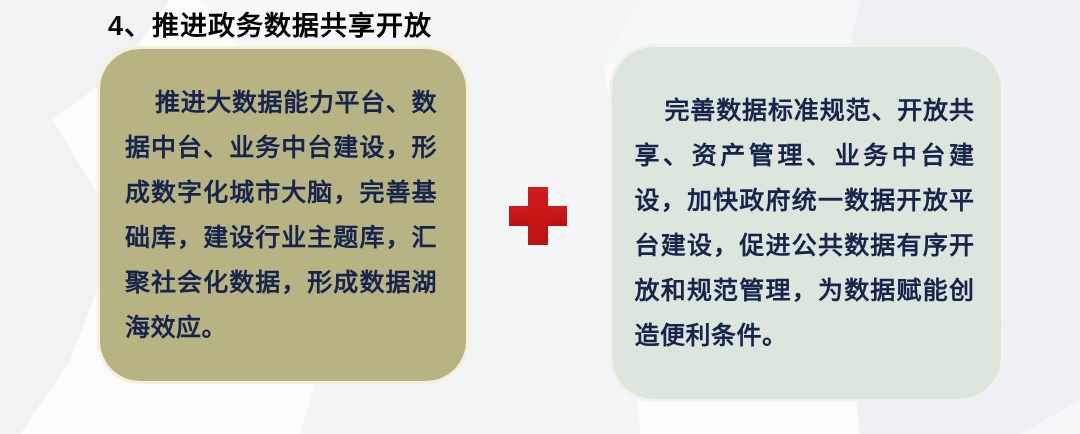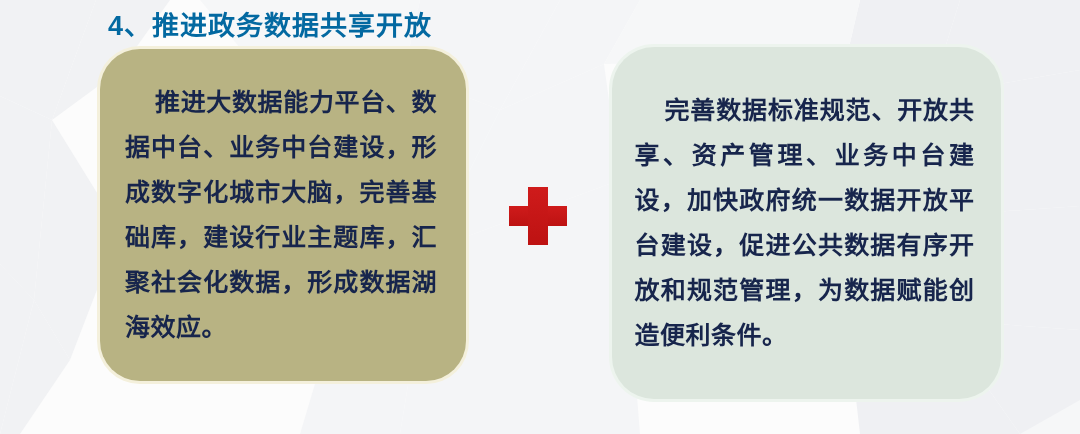--- a/index.html
+++ b/index.html
@@ -35,21 +35,21 @@
 
   
   #page-title {
     position: absolute;
     left: 108px;
     top: 9px;
     z-index: 4;
     font-size: 27px;
     font-weight: bold;
     letter-spacing: 1px;
-    color: #0369a1;
+    color: #000000;
     white-space: nowrap;
     line-height: 34px;
   }
 
   
   .panel {
     position: absolute;
     z-index: 3;
     box-sizing: border-box;
     display: flex;

